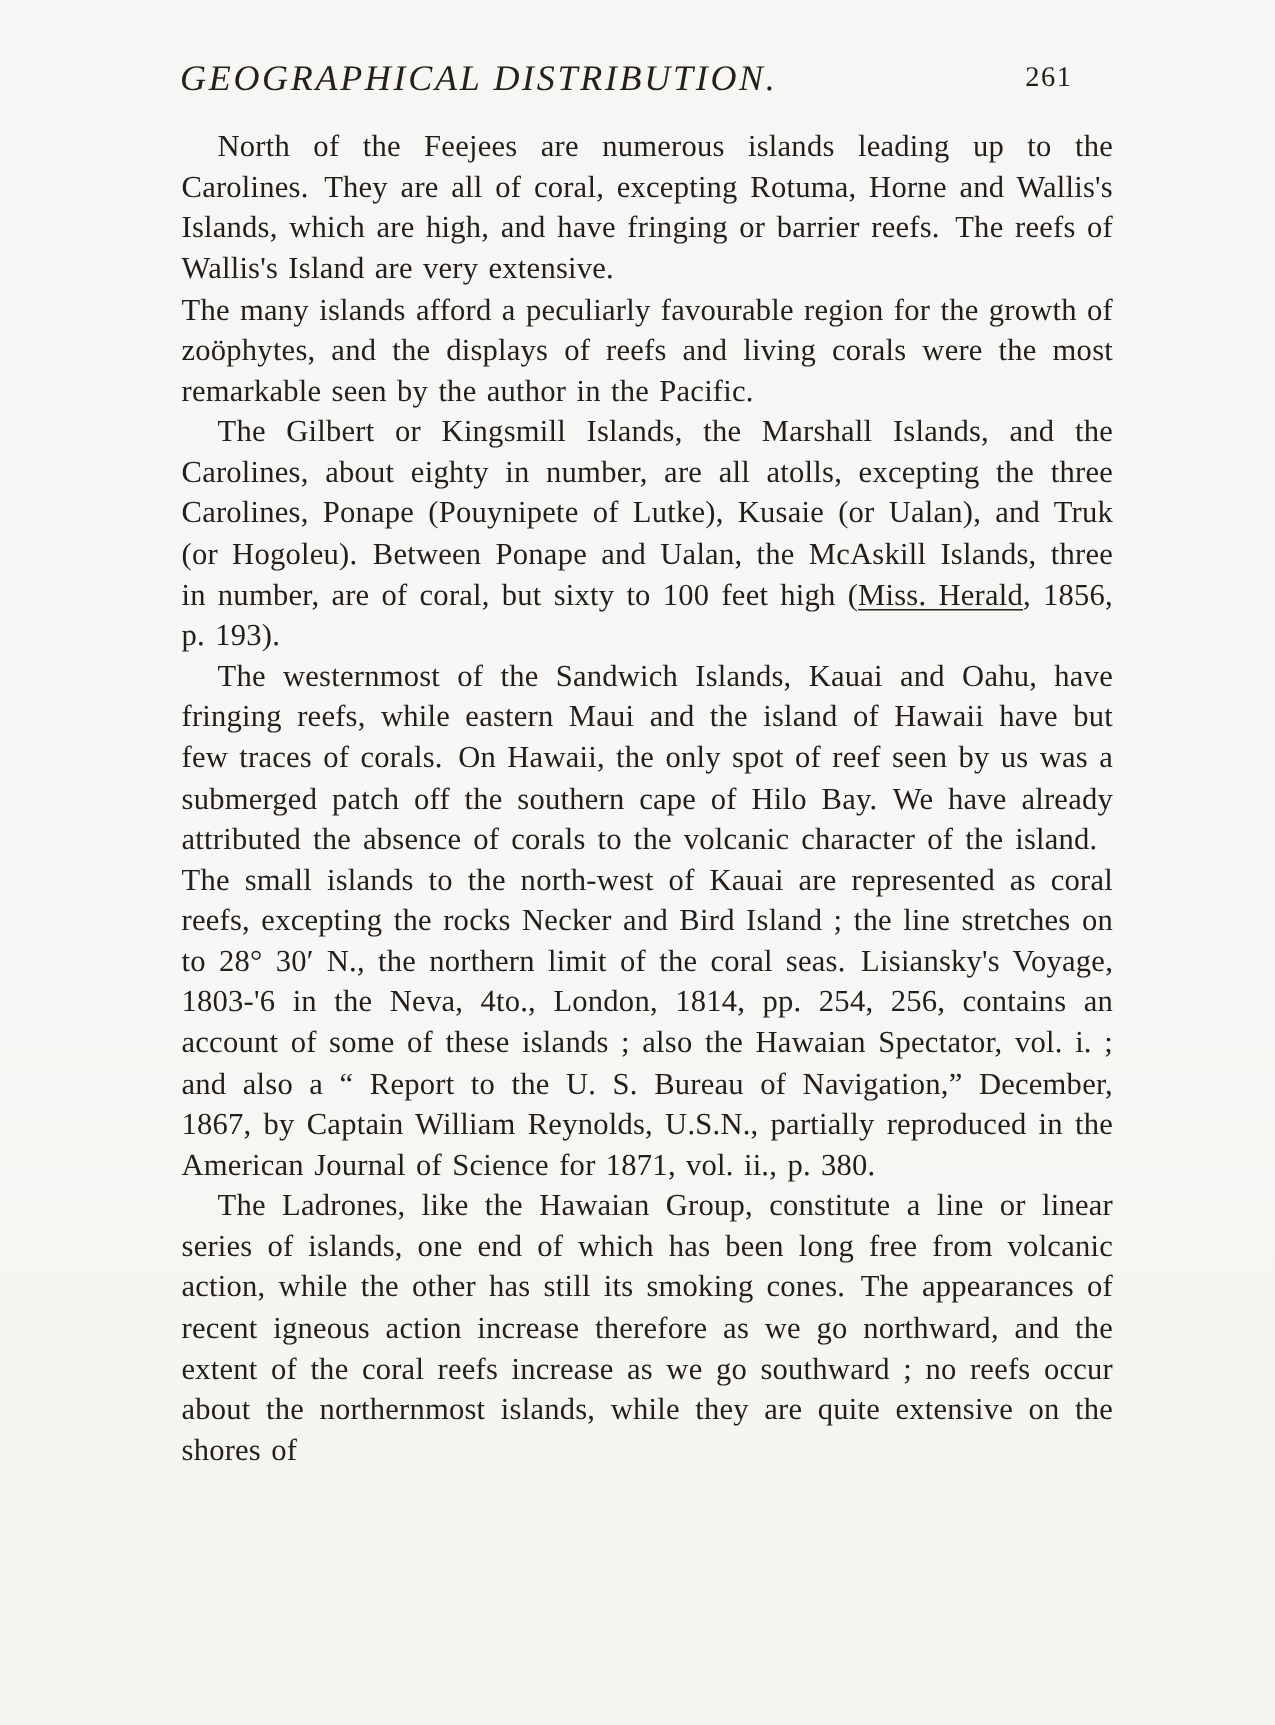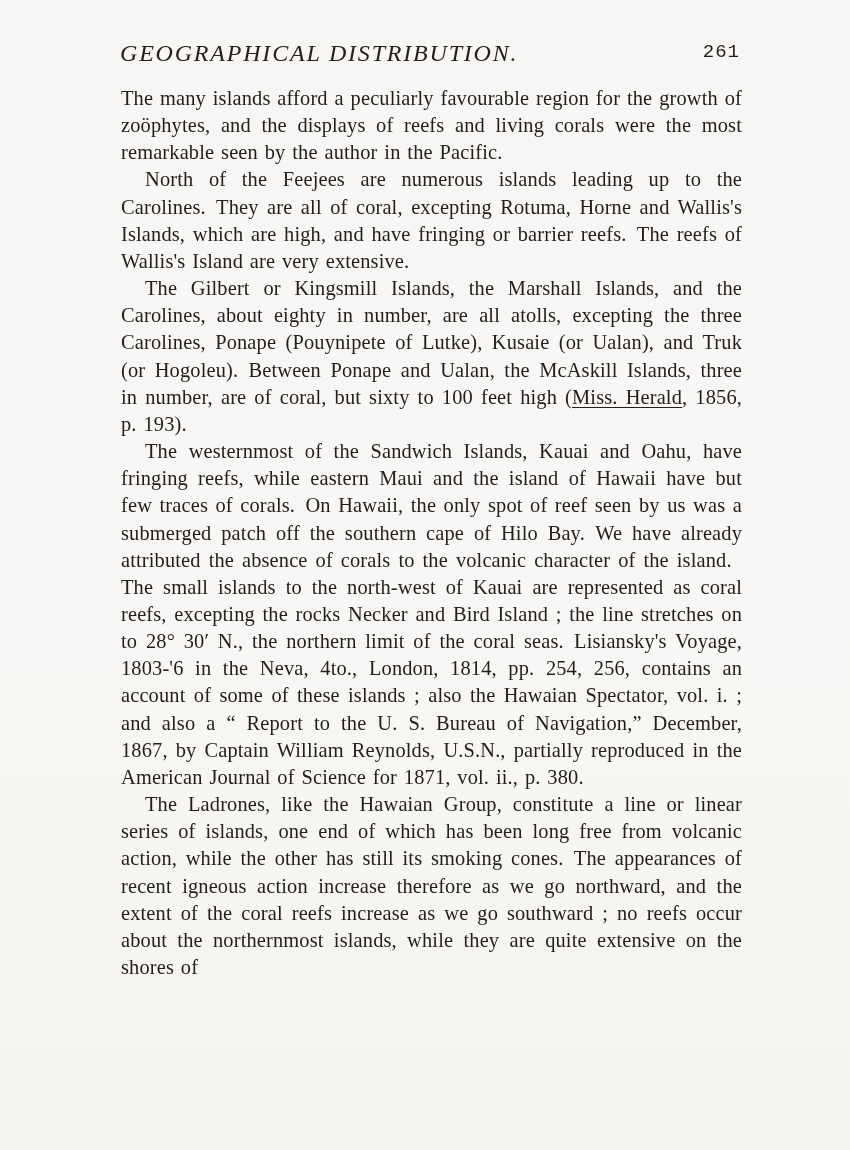--- a/index.html
+++ b/index.html
@@ -34,26 +34,25 @@
     top: 0;
     text-align: left;
     font-style: italic;
     font-size: 24px;
     letter-spacing: 1.8px;
     white-space: nowrap;
     color: #242119;
   }
   .page-num {
     position: absolute;
-    right: 2px;
+    right: 27px;
     top: 1px;
     font-size: 19px;
     letter-spacing: 1px;
     font-variant-numeric: oldstyle-nums;
-    font-family: Liberation Mono, monospace;
   }
   .body-text {
     position: absolute;
     top: 85px;
     left: 121px;
     width: 621px;
     font-size: 20.4px;
     line-height: 27.15px;
     text-align: justify;
     word-spacing: 1.6px;
@@ -77,19 +76,19 @@
 </style>
 </head>
 <body>
 
 <div class="page">
   <header class="running-head">
     <span class="head-title">GEOGRAPHICAL DISTRIBUTION.</span>
     <span class="page-num">261</span>
   </header>
   <main class="body-text">
+      <p class="para indent"><span>North of the Feejees are numerous islands leading up to the Carolines. They are all of coral, excepting Rotuma, Horne and Wallis's Islands, which are high, and have fringing or barrier reefs. The reefs of Wallis's Island are very extensive.</span></p>
       <p class="para"><span>The many islands afford a peculiarly favourable region for the growth of zoöphytes, and the displays of reefs and living corals were the most remarkable seen by the author in the Pacific.</span></p>
-      <p class="para indent"><span>North of the Feejees are numerous islands leading up to the Carolines. They are all of coral, excepting Rotuma, Horne and Wallis's Islands, which are high, and have fringing or barrier reefs. The reefs of Wallis's Island are very extensive.</span></p>
       <p class="para indent"><span>The Gilbert or Kingsmill Islands, the Marshall Islands, and the Carolines, about eighty in number, are all atolls, excepting the three Carolines, Ponape (Pouynipete of Lutke), Kusaie (or Ualan), and Truk (or Hogoleu). Between Ponape and Ualan, the McAskill Islands, three in number, are of coral, but sixty to 100 feet high (</span><span class="it ul">Miss. Herald</span><span>, 1856, p. 193).</span></p>
       <p class="para indent"><span>The westernmost of the Sandwich Islands, Kauai and Oahu, have fringing reefs, while eastern Maui and the island of Hawaii have but few traces of corals. On Hawaii, the only spot of reef seen by us was a submerged patch off the southern cape of Hilo Bay. We have already attributed the absence of corals to the volcanic character of the island. The small islands to the north-west of Kauai are represented as coral reefs, excepting the rocks Necker and Bird Island ; the line stretches on to 28° 30′ N., the northern limit of the coral seas. </span><span class="it">Lisiansky's Voyage</span><span>, 1803-'6 in the </span><span class="it">Neva</span><span>, 4to., London, 1814, pp. 254, 256, contains an account of some of these islands ; also the </span><span class="it">Hawaian Spectator</span><span>, vol. i. ; and also a “ Report to the U. S. Bureau of Navigation,” December, 1867, by Captain William Reynolds, U.S.N., partially reproduced in the </span><span class="it">American Journal of Science</span><span> for 1871, vol. ii., p. 380.</span></p>
       <p class="para indent"><span>The Ladrones, like the Hawaian Group, constitute a line or linear series of islands, one end of which has been long free from volcanic action, while the other has still its smoking cones. The appearances of recent igneous action increase therefore as we go northward, and the extent of the coral reefs increase as we go southward ; no reefs occur about the northernmost islands, while they are quite extensive on the shores of</span></p>
     </main>
 </div>
 
 </body></html>

